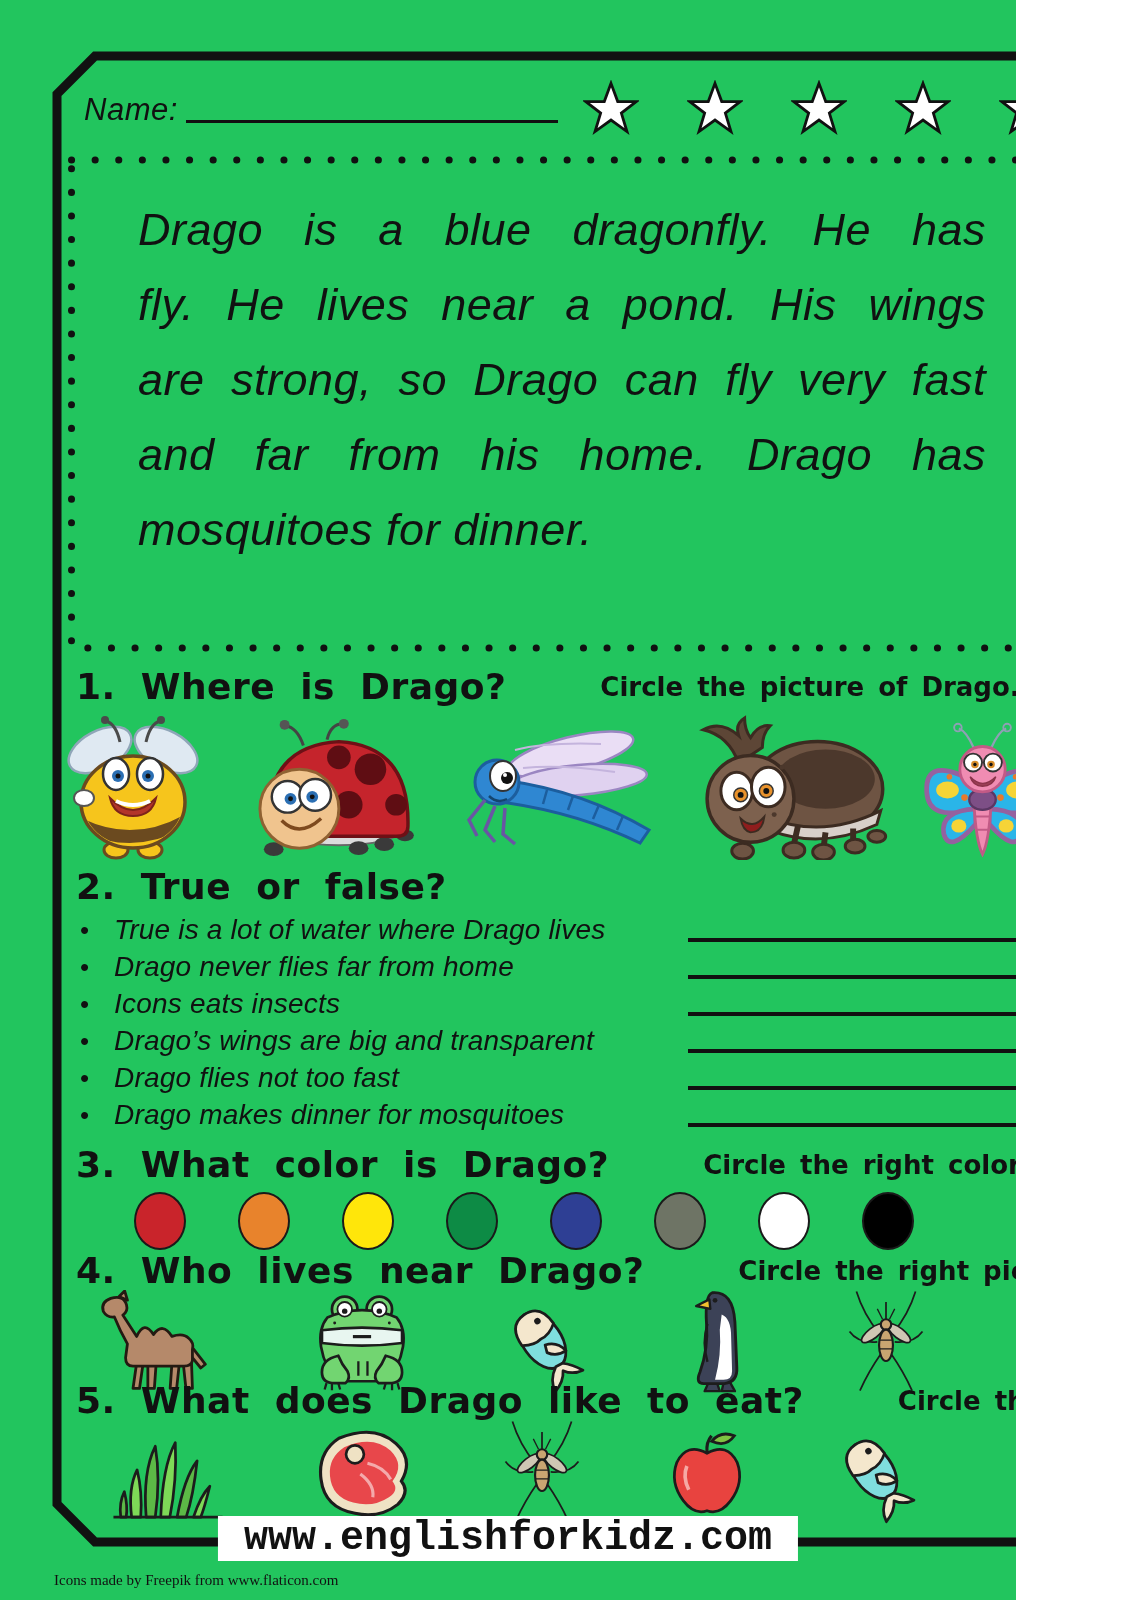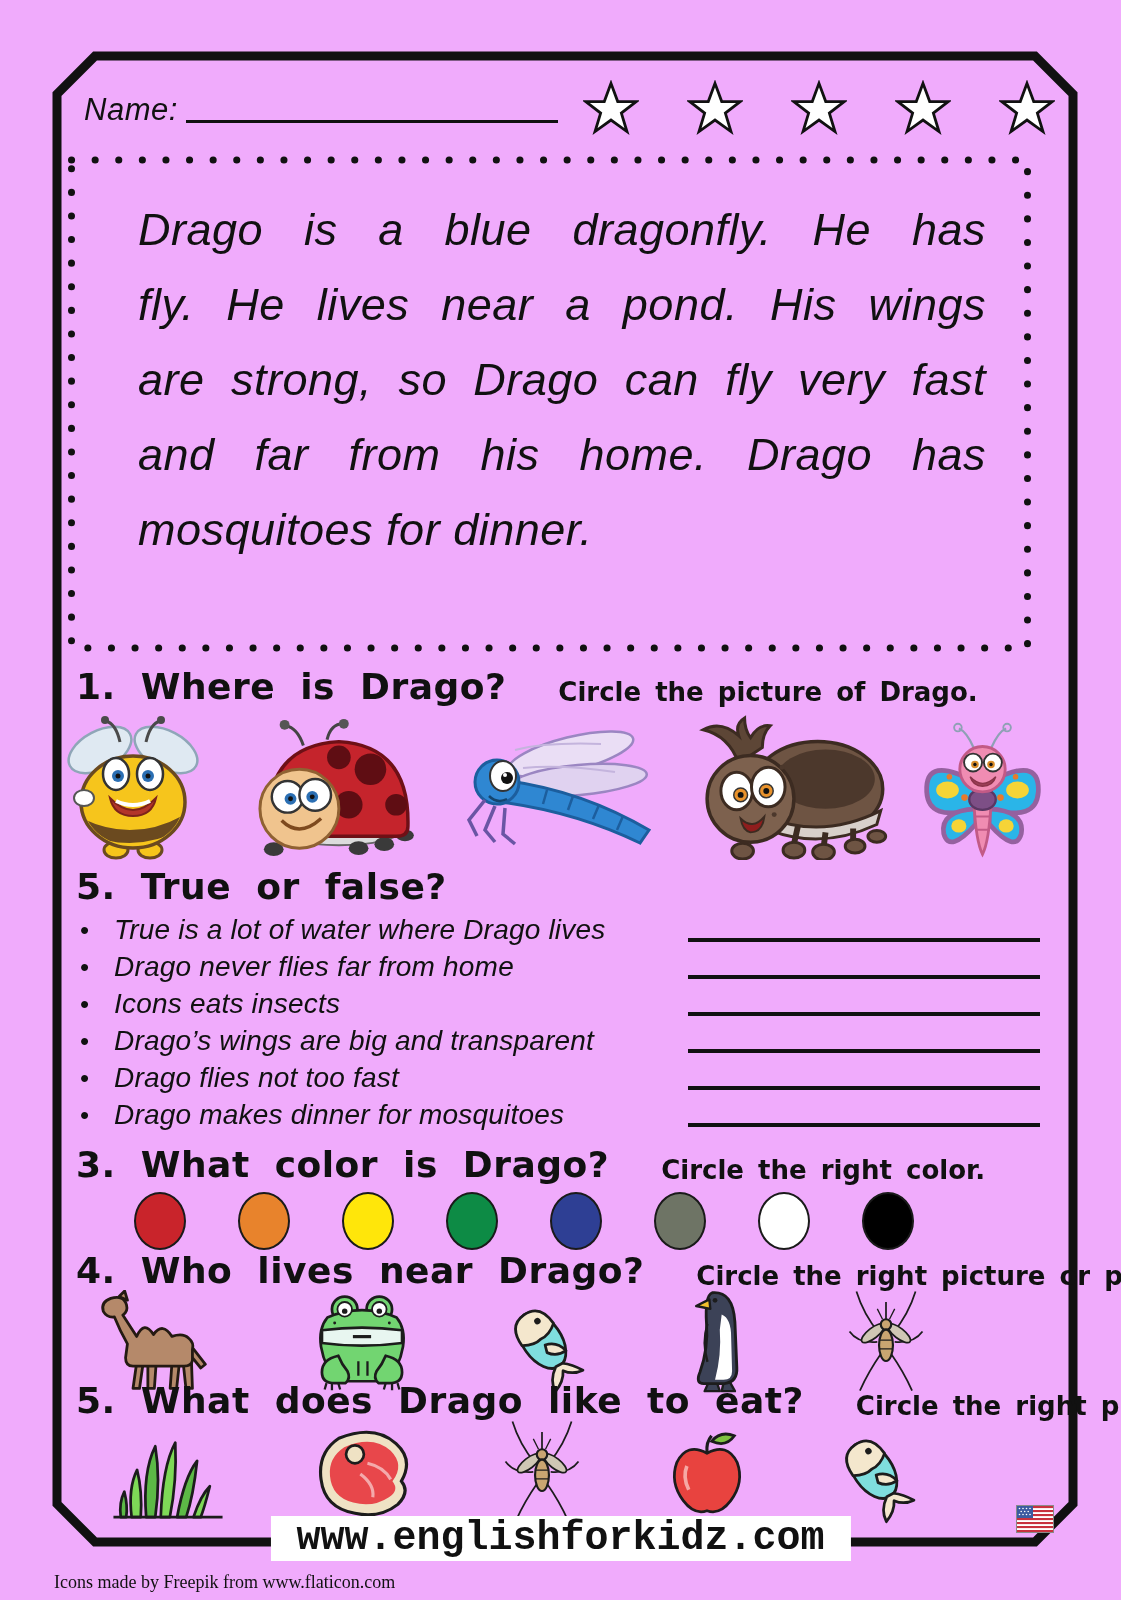--- a/index.html
+++ b/index.html
@@ -1,38 +1,38 @@
 <!DOCTYPE html>
 <html><head>
 <meta charset="utf-8">
 <style>
   * { margin:0; padding:0; box-sizing:border-box; }
   body { background:#fff; }
-  .sheet { position:relative; width:1121px; height:1600px; background:#f0abfc; overflow:hidden;
+  .sheet { position:relative; width:1016px; height:1600px; background:#22c55e; overflow:hidden;
            font-family:"Liberation Sans", sans-serif; color:#111; }
   .border-svg { position:absolute; left:0; top:0; z-index:0; }
   .abs { position:absolute; z-index:1; }
 
   
   .name-row { left:84px; top:92px; display:flex; align-items:flex-end; }
   .name-label { font-style:italic; font-size:31px; letter-spacing:.5px; }
   .name-line { width:372px; border-bottom:3px solid #111; margin-left:8px; margin-bottom:5px; }
 
   
   .stars { left:583px; top:80px; display:flex; gap:48px; }
   .star { width:56px; height:56px; display:block; }
 
   
   .passage-box { left:68px; top:156px; width:962px; height:494px; padding:36px 44px 0 46px; }
   .passage-line { font-style:italic; font-size:45px; line-height:75px; letter-spacing:.5px;
                   text-align:justify; text-align-last:justify;margin-left:24px; }
   .passage-line.last { text-align-last:left; }
 
   
-  .q-heading { display:flex; align-items:flex-end; white-space:nowrap; }
+  .q-heading { display:flex; align-items:center; white-space:nowrap;gap:42px; }
   .q-title { font-family:"DejaVu Sans","Liberation Sans",sans-serif; font-weight:bold;
              font-size:36px; word-spacing:12px; letter-spacing:.5px; }
   .q-instr { font-family:"DejaVu Sans","Liberation Sans",sans-serif; font-weight:bold;
              font-size:26px; word-spacing:5px; margin-left:52px; }
 
   .q1-head { left:76px; top:666px; }
   .q1-icons { left:58px; top:706px; width:986px; height:158px;
               display:flex; justify-content:space-between; align-items:flex-end; }
 
   .q2-head { left:76px; top:866px; }
@@ -52,21 +52,21 @@
 
   .q5-head { left:76px; top:1380px; }
   .q5-icons { left:108px; top:1418px; width:812px; display:flex;
               justify-content:space-between; align-items:flex-end; }
 
   
   .footer { left:50%; top:1516px; transform:translateX(-50%); z-index:2;
             background:#fff; padding:0 26px; font-family:Liberation Mono, monospace;
             font-weight:bold; font-size:40px; white-space:nowrap; }
   .flag { left:1016px; top:1505px; z-index:2; }
-  .attribution { left:54px; top:1572px; font-family:"Liberation Serif",serif; font-size:18px; }
+  .attribution { left:54px; top:1572px; font-family:"Liberation Serif",serif; font-size:15px; }
 </style>
 </head>
 <body>
 
 <div class="sheet">
 
   <svg class="border-svg" width="1131" height="1600" viewBox="0 0 1131 1600">
     <path d="M95 56 H1035 L1073 94 V1504 L1035 1542 H95 L57 1504 V94 Z" fill="none" stroke="#111" stroke-width="9"></path>
     <rect x="71.5" y="160" width="956" height="488" fill="none" stroke="#111" stroke-width="7" stroke-dasharray="0.1 23.5" stroke-linecap="round"></rect>
   </svg>
@@ -238,21 +238,21 @@
         <circle cx="57" cy="47" r="4" fill="#d98e2b"></circle>
           <circle cx="57" cy="47" r="1.8" fill="#111"></circle>
         <circle cx="74" cy="47" r="4" fill="#d98e2b"></circle>
           <circle cx="74" cy="47" r="1.8" fill="#111"></circle>
         <path d="M52 60 Q65 74 79 60 Q76 70 65 70 Q55 70 52 60 Z" fill="#9c3f56" stroke="#8a3349" stroke-width="1.5"></path>
       </svg>
     </div>
   </div>
 
   <div class="abs q-heading q2-head">
-    <span class="q-title">5. True or false?</span>
+    <span class="q-title">2. True or false?</span>
   </div>
   <div class="abs q2-list">
     <div class="tf-row">
       <span class="tf-bullet">•</span>
       <span class="tf-text">True is a lot of water where Drago lives</span>
       <div class="tf-line"></div>
     </div>
     <div class="tf-row">
       <span class="tf-bullet">•</span>
       <span class="tf-text">Drago never flies far from home</span>

